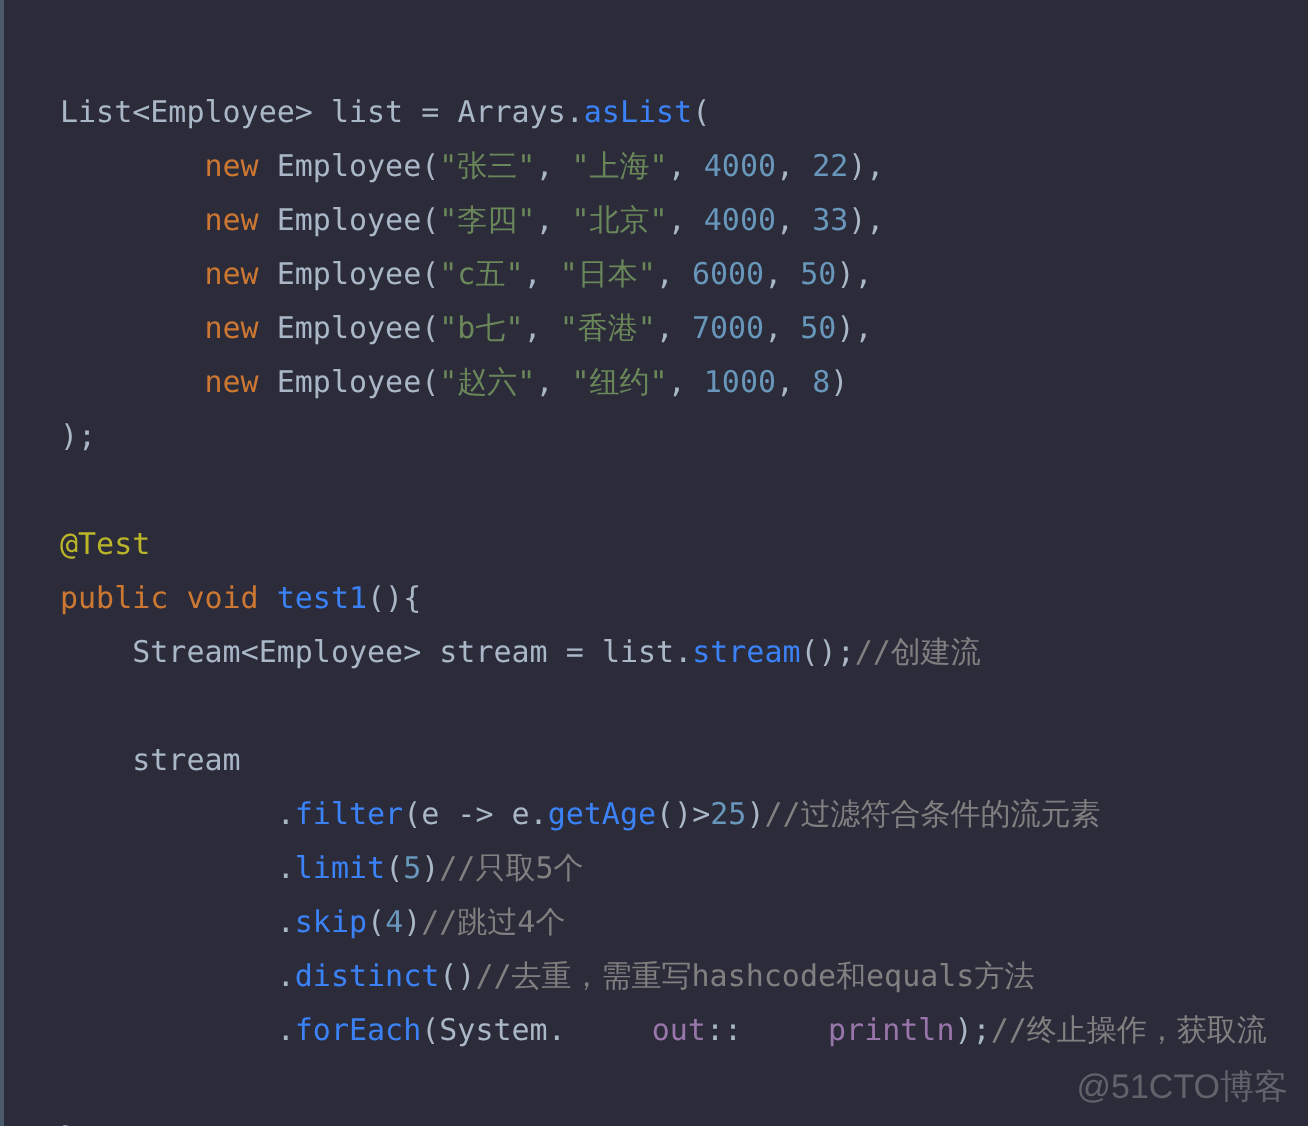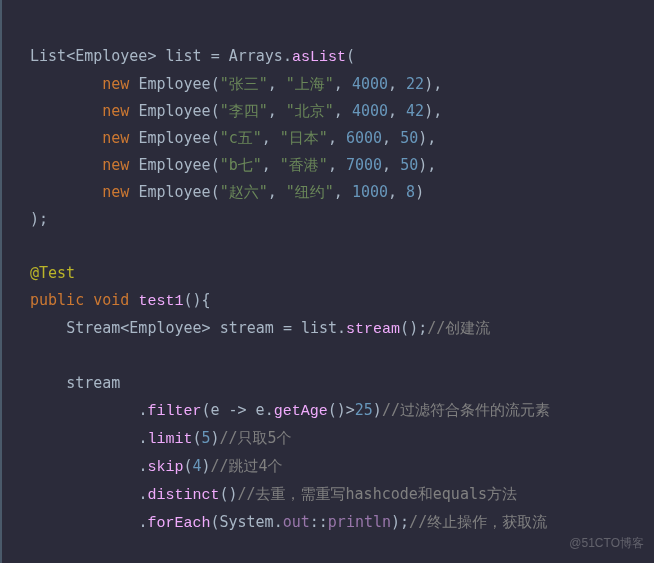--- a/index.html
+++ b/index.html
@@ -24,39 +24,39 @@
     white-space: pre;
     position: relative;
   }
   .kw   { color: #cc7832; text-align: right; }
   .type { color: #a9b7c6; }
   .str  { color: #6a8759; }
   .num  { color: #6897bb; }
   .op   { color: #a9b7c6; }
   .cmt  { color: #808080; }
   .ann  { color: #bbb529; }
-  .id   { color: #9876aa; }
-  .meth { color: #f0abfc; font-family: Liberation Mono, monospace; }
+  .id   { color: #9876aa; margin-left: 43px; }
+  .meth { color: #3b82f6; }
   .watermark {
     position: absolute;
     right: 10px;
     bottom: 6px;
     color: rgba(200,200,200,0.35);
-    font-size: 12px;
+    font-size: 17px;
     font-family: sans-serif;
     white-space: nowrap;
   }
 </style>
 </head>
 <body>
 
 <div class="editor">
 <span><span class="type">List</span><span class="op">&lt;</span><span class="type">Employee</span><span class="op">&gt; </span><span class="type">list</span><span class="op"> </span><span class="op">=</span><span class="op"> </span><span class="type">Arrays</span><span class="op">.</span><span class="meth">asList</span><span class="op">(</span></span>
 <span>        <span class="kw">new</span><span class="op"> </span><span class="type">Employee</span><span class="op">(</span><span class="str">"张三"</span><span class="op">, </span><span class="str">"上海"</span><span class="op">, </span><span class="num">4000</span><span class="op">, </span><span class="num">22</span><span class="op">),</span></span>
-<span>        <span class="kw">new</span><span class="op"> </span><span class="type">Employee</span><span class="op">(</span><span class="str">"李四"</span><span class="op">, </span><span class="str">"北京"</span><span class="op">, </span><span class="num">4000</span><span class="op">, </span><span class="num">42</span><span class="op">),</span></span>
+<span>        <span class="kw">new</span><span class="op"> </span><span class="type">Employee</span><span class="op">(</span><span class="str">"李四"</span><span class="op">, </span><span class="str">"北京"</span><span class="op">, </span><span class="num">4000</span><span class="op">, </span><span class="num">33</span><span class="op">),</span></span>
 <span>        <span class="kw">new</span><span class="op"> </span><span class="type">Employee</span><span class="op">(</span><span class="str">"c五"</span><span class="op">, </span><span class="str">"日本"</span><span class="op">, </span><span class="num">6000</span><span class="op">, </span><span class="num">50</span><span class="op">),</span></span>
 <span>        <span class="kw">new</span><span class="op"> </span><span class="type">Employee</span><span class="op">(</span><span class="str">"b七"</span><span class="op">, </span><span class="str">"香港"</span><span class="op">, </span><span class="num">7000</span><span class="op">, </span><span class="num">50</span><span class="op">),</span></span>
 <span>        <span class="kw">new</span><span class="op"> </span><span class="type">Employee</span><span class="op">(</span><span class="str">"赵六"</span><span class="op">, </span><span class="str">"纽约"</span><span class="op">, </span><span class="num">1000</span><span class="op">, </span><span class="num">8</span><span class="op">)</span></span>
 <span><span class="op">);</span></span>
 <span> </span>
 <span><span class="ann">@Test</span></span>
 <span><span class="kw">public</span><span class="op"> </span><span class="kw">void</span><span class="op"> </span><span class="meth">test1</span><span class="op">(){</span></span>
 <span>    <span class="type">Stream</span><span class="op">&lt;</span><span class="type">Employee</span><span class="op">&gt; </span><span class="type">stream</span><span class="op"> </span><span class="op">=</span><span class="op"> </span><span class="type">list</span><span class="op">.</span><span class="meth">stream</span><span class="op">();</span><span class="cmt">//创建流</span></span>
 <span> </span>
 <span>    <span class="type">stream</span></span>

